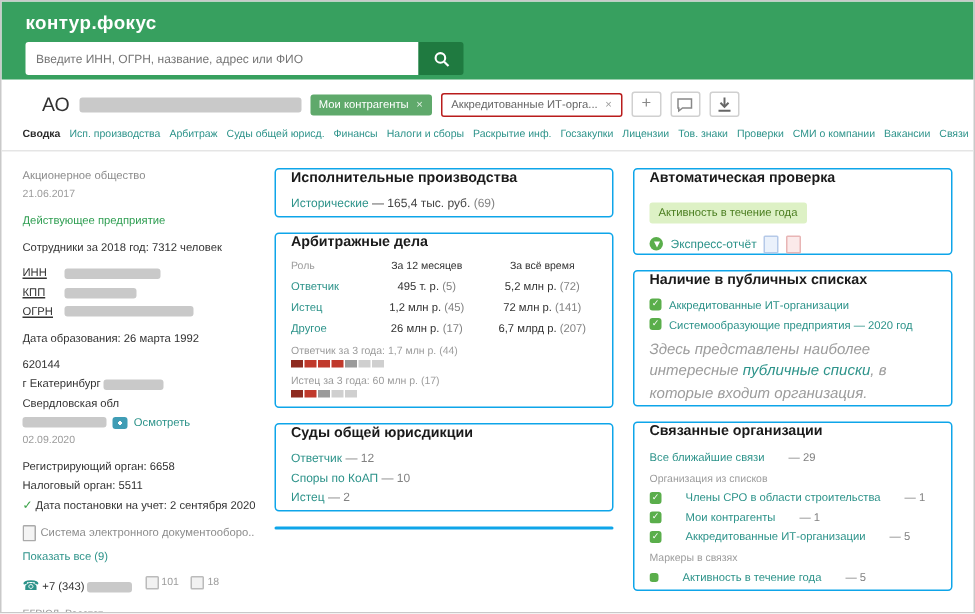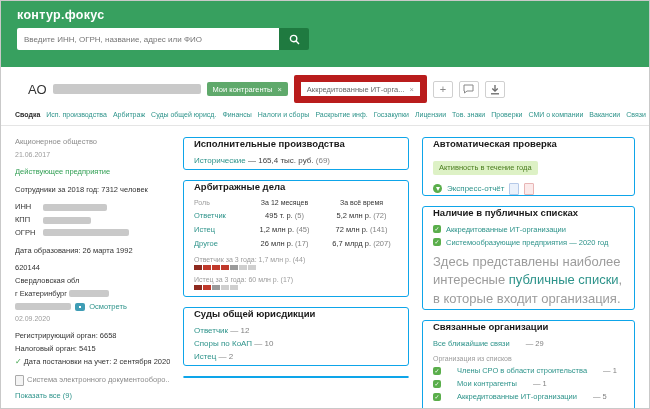--- a/index.html
+++ b/index.html
@@ -1,34 +1,34 @@
 <!DOCTYPE html>
 <html><head>
 <meta charset="utf-8">
 <style>
   html,body{margin:0;padding:0;background:#fff;font-family:"Liberation Sans",sans-serif;}
   .screen{width:650px;height:409px;border:1px solid #c9c9c9;box-sizing:border-box;overflow:hidden;background:#fff;position:relative;}
 
   
-  .topbar{background:#37a05f;height:66px;padding:7px 16px 0;box-sizing:border-box;}
+  .topbar{background:#37a05f;height:52px;padding:7px 16px 0;box-sizing:border-box;}
   .logo{color:#fff;font-size:12.5px;font-weight:bold;letter-spacing:.3px;margin-bottom:6px;cursor:pointer;}
   .searchwrap{display:flex;width:292px;height:22px;}
   .search{flex:1;border:0;padding:0 7px;font-size:8px;outline:none;border-radius:2px 0 0 2px;color:#333;}
   .searchbtn{width:30px;border:0;background:#1f7a40;border-radius:0 2px 2px 0;display:flex;align-items:center;justify-content:center;cursor:pointer;padding:0;}
 
   
   .companybar{display:flex;align-items:center;gap:6px;padding:8px 27px 5px;}
   .co-prefix{font-size:13px;color:#333;}
   .redact{display:inline-block;background:#c9c9c9;border-radius:2px;height:7px;vertical-align:middle;}
   .name-redact{width:148px;height:10px;}
   .w64{width:64px}.w48{width:48px}.w86{width:86px}.w40{width:40px}.w56{width:56px}.w30{width:30px}
   .tag{display:inline-flex;align-items:center;gap:5px;font-size:7.5px;padding:2.5px 6px;border-radius:2px;cursor:pointer;}
   .tag-green{background:#5fa96b;color:#fff;}
   .tag-green .tagx{color:#e4f3e6;cursor:pointer;}
-  .tag-outline{border:7px solid #b91c1c;color:#666;}
+  .tag-outline{border:1px solid #b91c1c;color:#666;}
   .tag-outline .tagx{color:#999;cursor:pointer;}
   .iconbtn{width:20px;height:17px;border:1px solid #d0d0d0;background:#fff;border-radius:2px;display:inline-flex;align-items:center;justify-content:center;color:#888;font-size:11px;line-height:1;padding:0;cursor:pointer;}
 
   
   .navrow{display:flex;gap:6px;padding:3px 14px 7px;border-bottom:1px solid #e5e5e5;font-size:7px;white-space:nowrap;overflow:hidden;}
   .navrow a{color:#2d938a;text-decoration:none;cursor:pointer;}
   .navrow a.active{color:#2b2b2b;font-weight:bold;}
 
   
   .content{display:flex;gap:13px;padding:11px 14px 0;align-items:flex-start;}
@@ -38,21 +38,21 @@
 
   .line{margin-bottom:3px;}
   .gap-top{margin-top:8px;}
   .nowrap{white-space:nowrap;overflow:hidden;}
   .muted{color:#8c8c8c;}
   .tiny{font-size:7px;color:#9c9c9c;}
   .count{color:#828282;}
   .link{color:#2d938a;text-decoration:none;cursor:pointer;}
   .status{color:#2f9e52;}
   .checkmark{color:#3da34a;font-size:8px;margin-right:2px;}
-  .req-label{display:inline-block;width:26px;}
+  .req-label{display:inline-block;width:26px;text-decoration:underline;}
   .inspect-icon{display:inline-block;width:10px;height:8px;border-radius:2px;background:radial-gradient(circle at 50% 50%, #fff 0 1.2px, #3f9db5 1.3px);vertical-align:middle;margin:0 2px;}
   .docmini{display:inline-block;width:7px;height:9px;border:1px solid #aaa;border-radius:1px;vertical-align:middle;margin-right:3px;background:#f4f4f4;}
   .phoneglyph{color:#2d938a;font-size:9px;margin-right:2px;}
   .stat{display:inline-flex;align-items:center;gap:2px;margin-left:6px;}
   .statico{display:inline-block;width:7px;height:7px;border:1px solid #bbb;border-radius:1px;background:#f2f2f2;}
   .showall{display:inline-block;margin-top:2px;font-size:7.5px;}
 
   
   .card{border:1px solid #0ea5e9;border-radius:3px;padding:0 10px;background:#fff;}
   .card h3{margin:0 0 7px;font-size:9.5px;color:#1a1a1a;}
@@ -67,21 +67,21 @@
 
   .badge{display:inline-block;background:#ddf1c5;color:#4a7d1f;font-size:7.5px;padding:2.5px 6px;border-radius:2px;margin-bottom:8px;}
   .report-row{display:flex;align-items:center;gap:5px;font-size:8px;}
   .bolt-icon{width:9px;height:9px;background:#5aae4b;border-radius:50%;display:inline-flex;align-items:center;justify-content:center;}
   .bolt-icon i{display:block;width:0;height:0;border-left:2px solid transparent;border-right:2px solid transparent;border-top:4px solid #fff;}
   .doc{display:inline-block;width:8px;height:10px;border:1px solid #b5c9e8;background:#eaf1fb;border-radius:1px;cursor:pointer;}
   .doc.pdf{border-color:#e8b5b5;background:#fbeaea;}
 
   .plist-item{display:flex;align-items:center;gap:5px;font-size:7.5px;margin-bottom:4px;}
   .plist-icon{flex:0 0 auto;width:8px;height:8px;background:#5aae4b;border-radius:2px;color:#fff;font-size:6px;line-height:8px;text-align:center;}
-  .note{font-size:13px;color:#9c9c9c;line-height:1.45;margin-top:6px;}
+  .note{font-size:10px;color:#9c9c9c;line-height:1.45;margin-top:6px;font-style:italic;}
 
   .rel-line{font-size:7.5px;margin-bottom:4px;display:flex;align-items:center;gap:16px;flex-wrap:nowrap;white-space:nowrap;overflow:hidden;}
   .sub-label{font-size:7px;color:#9c9c9c;margin:7px 0 4px;}
   .dot{flex:0 0 auto;width:6px;height:6px;border-radius:2px;display:inline-block;}
 </style>
 </head>
 <body>
 
 <div class="screen">
 
@@ -158,34 +158,34 @@
         <span class="redact w48"></span>
       </div>
       <div class="line">
         <span class="req-label">ОГРН</span>
         <span class="redact w86"></span>
       </div>
 
       <div class="line nowrap gap-top">Дата образования: 26 марта 1992</div>
 
       <div class="line gap-top">620144</div>
-      <div class="line">Свердловская обл</div>
       <div class="line">
         <span>г Екатеринбург</span>
         <span class="redact w40"></span>
       </div>
+      <div class="line">Свердловская обл</div>
       <div class="line">
         <span class="redact w56"></span>
         <span class="inspect-icon"></span>
         <a class="link">Осмотреть</a>
       </div>
       <div class="tiny line">02.09.2020</div>
 
       <div class="line nowrap gap-top">Регистрирующий орган: 6658</div>
-      <div class="line nowrap">Налоговый орган: 5415</div>
+      <div class="line nowrap">Налоговый орган: 5511</div>
       <div class="line nowrap">
         <span class="checkmark">✓</span><span>Дата постановки на учет: 2 сентября 2020</span>
       </div>
 
       <div class="line muted nowrap gap-top">
         <span class="docmini"></span><span>Система электронного документооборо...</span>
       </div>
       <a class="link showall">Показать все (9)</a>
 
       <div class="line nowrap gap-top">

